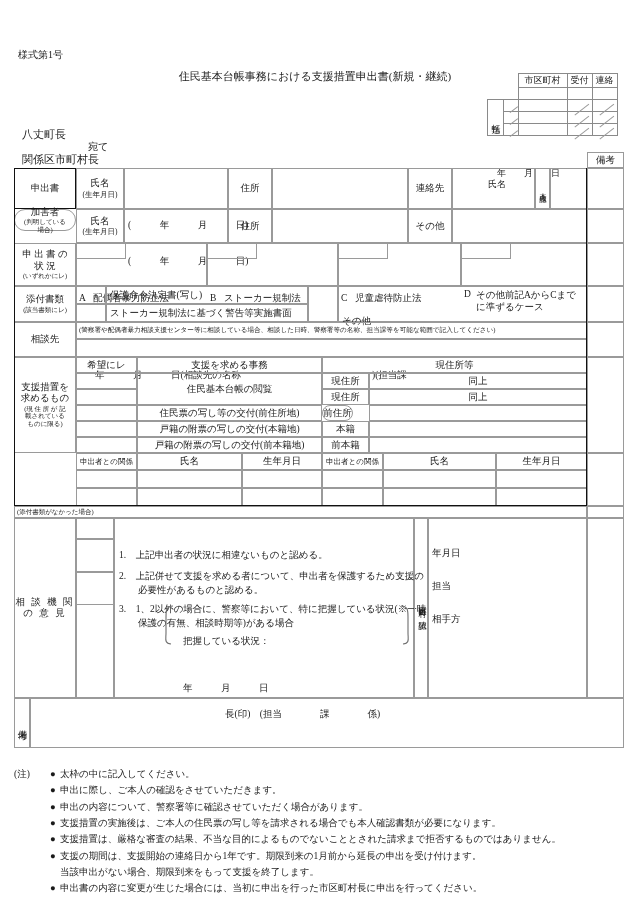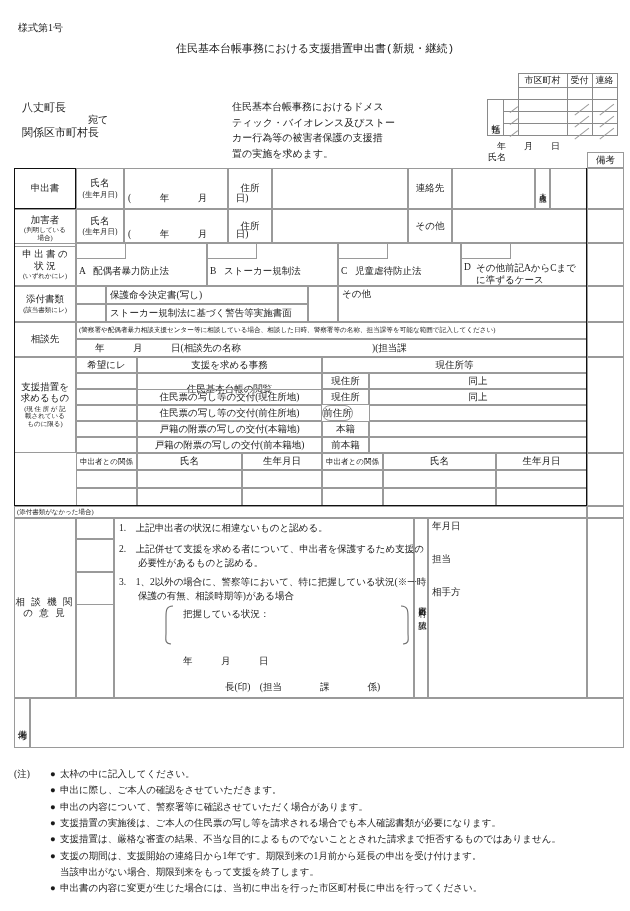--- a/index.html
+++ b/index.html
@@ -4,28 +4,28 @@
 <style>
   html,body{margin:0;padding:0;}
   body{
     width:630px;height:911px;background:#ffffff;
     font-family:"Liberation Serif","DejaVu Serif",serif;
     color:#1a1a1a;-webkit-font-smoothing:none;
   }
   .page{position:relative;width:630px;height:911px;box-sizing:border-box;}
 
   
-  .t{position:absolute;white-space:pre;line-height:1.25;}
+  .t{position:absolute;white-space:pre;line-height:1.25;margin-top:27px;}
   .vert{writing-mode:vertical-rl;text-orientation:upright;letter-spacing:1px;}
   .ctr{display:flex;align-items:center;justify-content:center;text-align:center;}
   .lft{display:flex;align-items:center;justify-content:flex-start;}
 
   
   #form-no{left:18px;top:22px;font-size:10px;}
-  #doc-title{left:0;top:43px;width:630px;text-align:center;font-size:11px;font-family:Liberation Mono, monospace;}
+  #doc-title{left:0;top:43px;width:630px;text-align:center;font-size:11px;}
   #addr1{left:22px;top:101px;font-size:11px;}
   #addr2{left:22px;top:126px;font-size:11px;}
   #addr-to{left:88px;top:114px;font-size:10px;}
   #statement{left:232px;top:99px;font-size:10px;line-height:1.55;width:180px;}
 
   
   #receipt{position:absolute;left:487px;top:73px;border-collapse:collapse;}
   #receipt td,#receipt th{
     border:1px solid #8a8a8a;font-size:9px;font-weight:normal;
     text-align:center;padding:0;height:11px;
@@ -67,24 +67,20 @@
 <body>
 
 <div class="page">
 
   <div class="t" id="form-no">様式第1号</div>
   <div class="t" id="doc-title">住民基本台帳事務における支援措置申出書(新規・継続)</div>
 
   <div class="t" id="addr1">八丈町長</div>
   <div class="t" id="addr2">関係区市町村長</div>
   <div class="t" id="addr-to">宛て</div>
-  <div class="t" id="statement">住民基本台帳事務におけるドメス
-ティック・バイオレンス及びストー
-カー行為等の被害者保護の支援措
-置の実施を求めます。</div>
 
   <table id="receipt">
     <tbody>
         <tr>
       <td style="border:none;width:13px;"></td>
       <td style="border:none;width:14px;"></td>
       <th class="c-muni">市区町村</th>
       <th class="c-recv">受付</th>
       <th class="c-cont">連絡</th>
     </tr>
@@ -138,21 +134,21 @@
   <div class="box" style="left:124px;top:168px;width:104px;height:41px;">
     <div class="t lbl" style="left:3px;top:24px;">(　　　年　　　月　　　日)</div>
   </div>
   <div class="box ctr lbl" style="left:228px;top:168px;width:44px;height:41px;">住所</div>
   <div class="box" style="left:272px;top:168px;width:136px;height:41px;"></div>
   <div class="box ctr lbl" style="left:408px;top:168px;width:44px;height:41px;">連絡先</div>
   <div class="box" style="left:452px;top:168px;width:83px;height:41px;"></div>
   <div class="box vert ctr" style="left:535px;top:168px;width:15px;height:41px;font-size:7px;">本人確認</div>
   <div class="box" style="left:550px;top:168px;width:37px;height:41px;"></div>
 
-  <div class="box stack" style="left:14px;top:209px;width:62px;height:38px;">
+  <div class="box stack" style="left:14px;top:209px;width:62px;height:22px;border-radius:15px;">
     <span class="lbl">加害者</span>
     <span class="lbl-xs">(判明している</span>
     <span class="lbl-xs">場合)</span>
   </div>
   <div class="box stack" style="left:76px;top:209px;width:48px;height:34px;">
     <span class="lbl">氏名</span>
     <span class="lbl-sm">(生年月日)</span>
   </div>
   <div class="box" style="left:124px;top:209px;width:104px;height:34px;">
     <div class="t lbl" style="left:3px;top:19px;">(　　　年　　　月　　　日)</div>
@@ -226,21 +222,20 @@
   <div class="box ctr lbl" style="left:76px;top:357px;width:61px;height:16px;">希望にレ</div>
   <div class="box ctr lbl" style="left:322px;top:357px;width:265px;height:16px;">現住所等</div>
   <div class="box ctr lbl" style="left:137px;top:357px;width:185px;height:16px;">支援を求める事務</div>
 
   <div class="box" style="left:76px;top:373px;width:61px;height:16px;"></div>
   <div class="box ctr lbl" style="left:137px;top:373px;width:185px;height:32px;">住民基本台帳の閲覧</div>
   <div class="box ctr lbl" style="left:322px;top:373px;width:47px;height:16px;">現住所</div>
   <div class="box ctr lbl" style="left:369px;top:373px;width:218px;height:16px;">同上</div>
 
   <div class="box" style="left:76px;top:389px;width:61px;height:16px;"></div>
-  <div class="box ctr lbl" style="left:137px;top:389px;width:185px;height:16px;">住民票の写し等の交付(現住所地)</div>
   <div class="box ctr lbl" style="left:322px;top:389px;width:47px;height:16px;">現住所</div>
   <div class="box ctr lbl" style="left:369px;top:389px;width:218px;height:16px;">同上</div>
 
   <div class="box" style="left:76px;top:405px;width:61px;height:16px;"></div>
   <div class="box ctr lbl" style="left:137px;top:405px;width:185px;height:16px;">住民票の写し等の交付(前住所地)</div>
   <div class="box ctr lbl" style="left:322px;top:405px;width:31px;height:16px;border-radius:8px;">前住所</div>
   <div class="box ctr lbl" style="left:369px;top:405px;width:218px;height:16px;"></div>
 
   <div class="box" style="left:76px;top:421px;width:61px;height:16px;"></div>
   <div class="box ctr lbl" style="left:137px;top:421px;width:185px;height:16px;">戸籍の附票の写しの交付(本籍地)</div>

